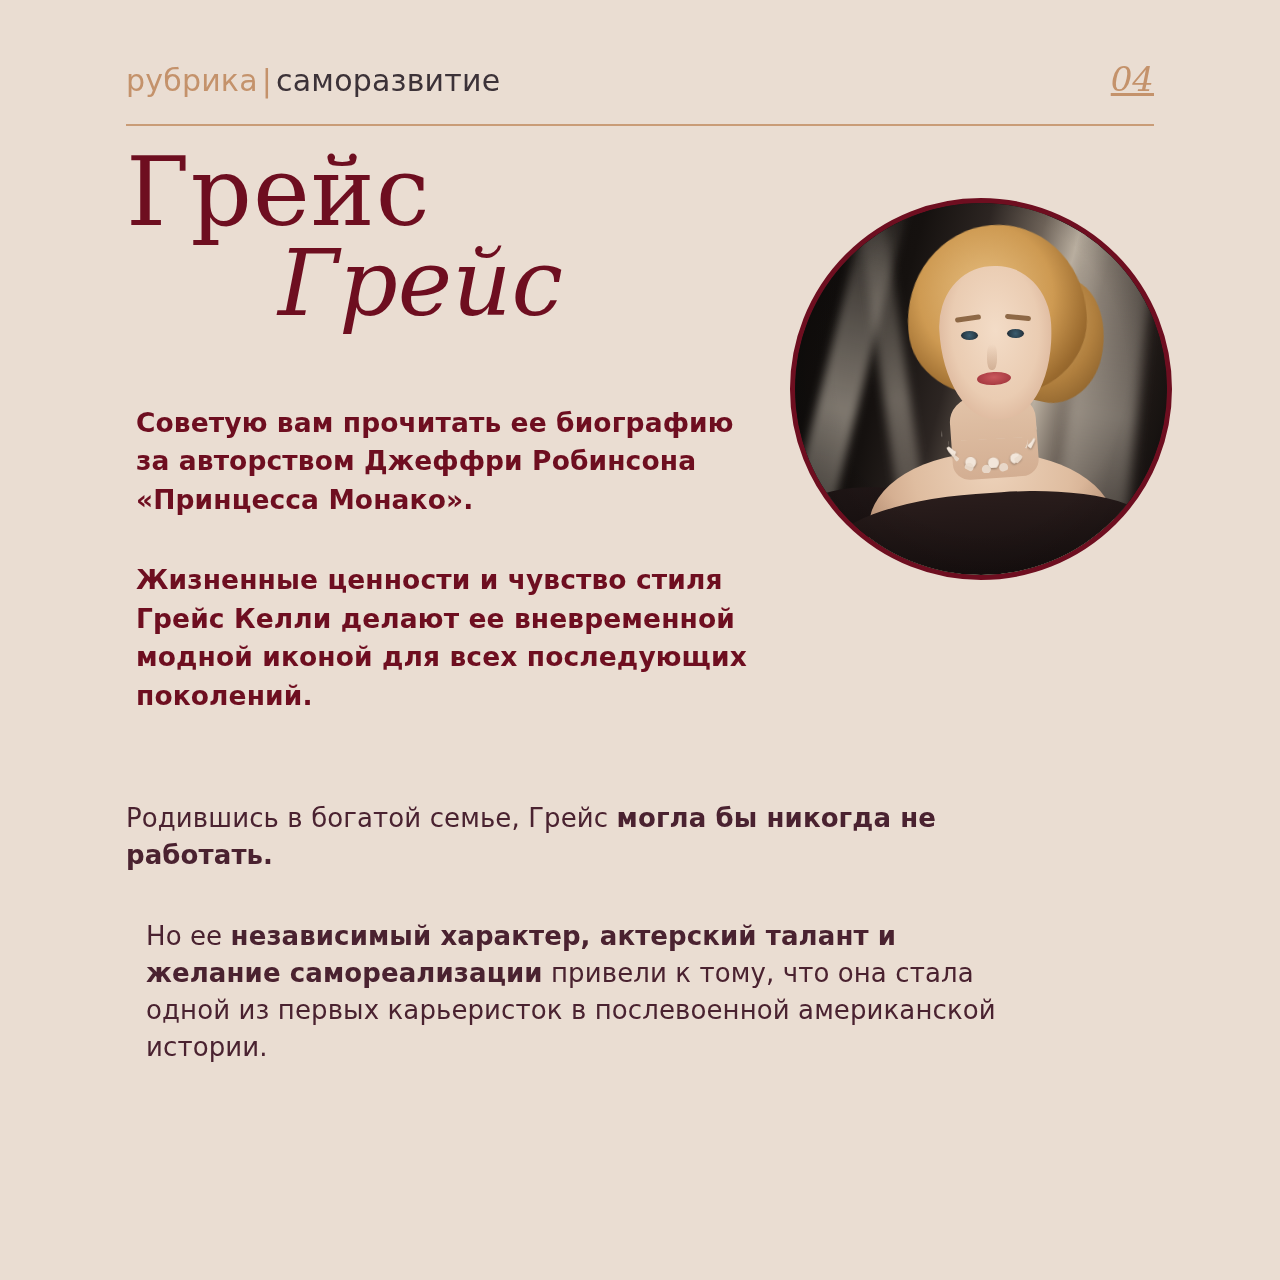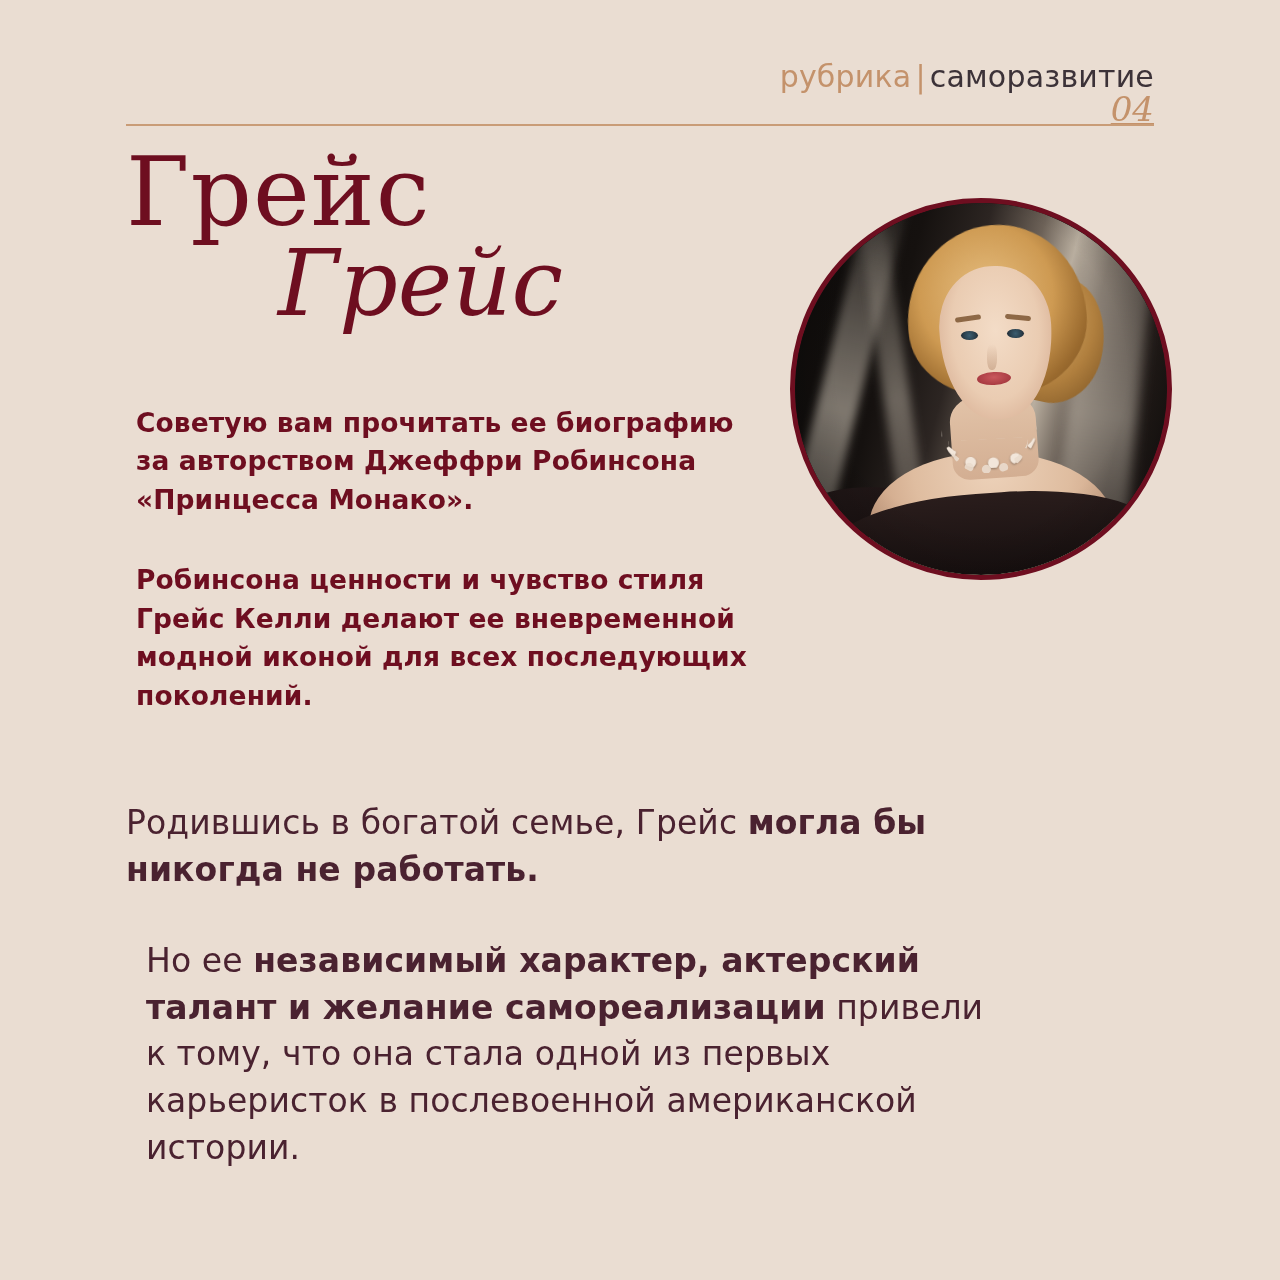--- a/index.html
+++ b/index.html
@@ -24,21 +24,20 @@
 
   
   .header {
     position: absolute;
     top: 62px;
     left: 126px;
     right: 126px;
     display: flex;
     align-items: flex-end;
     justify-content: space-between;
-    flex-direction: column;
   }
   .rubric {
     font-size: 30px;
     letter-spacing: 0.2px;
     line-height: 1;
     white-space: nowrap;
   }
   .rubric .rubric-word {
     color: #C4926B;
   }
@@ -309,21 +308,21 @@
 
   
   .body-text {
     position: absolute;
     top: 800px;
     left: 126px;
     width: 880px;
   }
   .body-text p {
     margin: 0;
-    font-size: 33px;
+    font-size: 26px;
     line-height: 1.42;
     color: #4A2230;
     letter-spacing: 0.1px;
   }
   .body-text p + p {
     margin-top: 44px;
     margin-left: 20px;
   }
   .body-text b {
     font-weight: bold;
@@ -369,21 +368,21 @@
       <div class="ph-nose"></div>
       <div class="ph-lips"></div>
       <div class="ph-pearls"></div>
       <div class="ph-pearls2"></div>
       <div class="ph-vignette"></div>
     </div>
   </div>
 
   <div class="intro">
     <p>Советую вам прочитать ее биографию за авторством Джеффри Робинсона «Принцесса Монако».</p>
-    <p>Робинсона ценности и  чувство стиля Грейс Келли делают ее вневременной модной иконой для всех последующих поколений.</p>
+    <p>Жизненные ценности и  чувство стиля Грейс Келли делают ее вневременной модной иконой для всех последующих поколений.</p>
   </div>
 
   <div class="body-text">
     <p><span>Родившись в богатой семье, Грейс </span><b>могла бы никогда не работать.</b></p>
     <p><span>Но ее </span><b>независимый характер, актерский талант и желание самореализации</b><span> привели к тому, что она стала одной из первых карьеристок в послевоенной американской истории.</span></p>
   </div>
 
 </div>
 
 </body></html>

